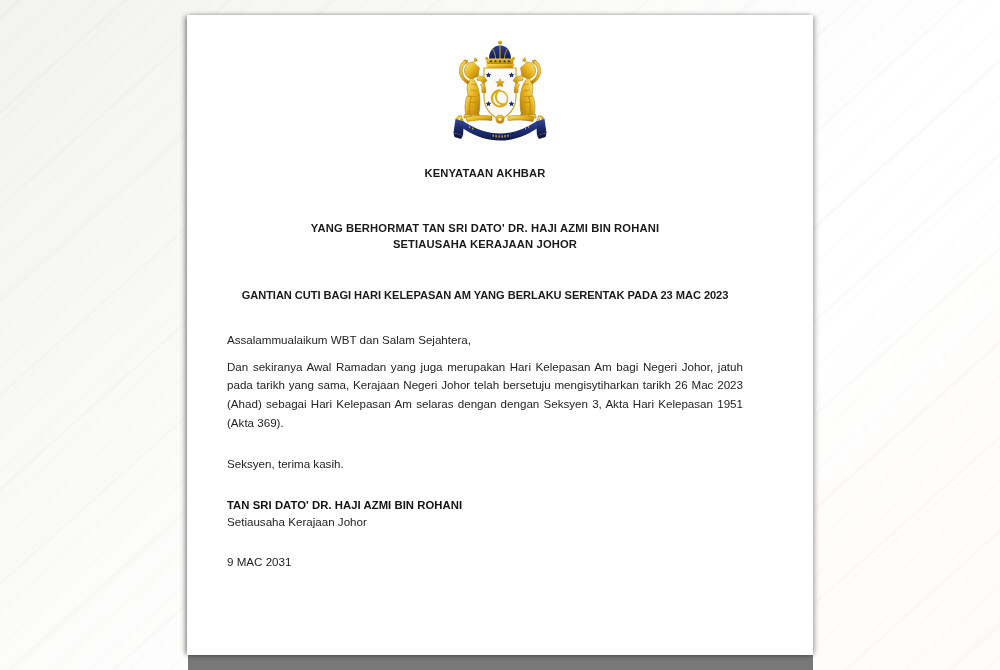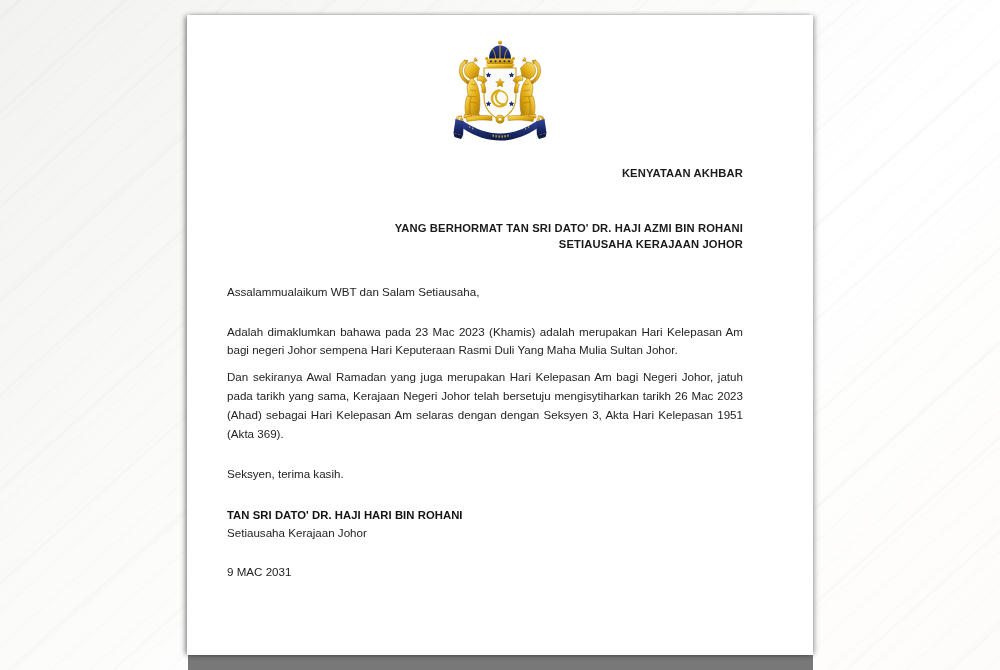--- a/index.html
+++ b/index.html
@@ -82,21 +82,21 @@
   
   #doc-body {
     position: absolute;
     left: 40px;
     top: 152px;
     width: 516px;
     color: #111111;
   }
 
   .h-center {
-    text-align: right;
+    text-align: center;
     font-weight: bold;
     font-size: 11.2px;
     letter-spacing: 0.15px;
     color: #1a1a1a;
   }
   #title-kenyataan { margin: 0 0 42px 0; }
 
   #title-officer {
     margin: 0 0 4px 0;
     line-height: 1.42;
@@ -301,31 +301,31 @@
 
     <div id="doc-body">
 
       <div id="title-kenyataan" class="h-center">KENYATAAN AKHBAR</div>
 
       <div id="title-officer" class="h-center">
         <span class="l1">YANG BERHORMAT TAN SRI DATO' DR. HAJI AZMI BIN ROHANI</span>
         <span class="l2">SETIAUSAHA KERAJAAN JOHOR</span>
       </div>
 
-
-      <p id="p-greeting" class="para">Assalammualaikum WBT dan Salam Setiausaha,</p>
-
-      <p id="p-one" class="para">Adalah dimaklumkan bahawa pada 23 Mac 2023 (Khamis) adalah merupakan Hari Kelepasan Am bagi negeri Johor sempena Hari Keputeraan Rasmi Duli Yang Maha Mulia Sultan Johor.</p>
+      <div id="subject-line">GANTIAN CUTI BAGI HARI KELEPASAN AM YANG BERLAKU SERENTAK PADA 23 MAC 2023</div>
+
+      <p id="p-greeting" class="para">Assalammualaikum WBT dan Salam Sejahtera,</p>
+
 
       <p id="p-two" class="para">Dan sekiranya Awal Ramadan yang juga merupakan Hari Kelepasan Am bagi Negeri Johor, jatuh pada tarikh yang sama, Kerajaan Negeri Johor telah bersetuju mengisytiharkan tarikh 26 Mac 2023 (Ahad) sebagai Hari Kelepasan Am selaras dengan dengan Seksyen 3, Akta Hari Kelepasan 1951 (Akta 369).</p>
 
       <p id="p-sekian" class="para">Seksyen, terima kasih.</p>
 
       <div id="sign-block">
-        <div id="sign-name">TAN SRI DATO' DR. HAJI HARI BIN ROHANI</div>
+        <div id="sign-name">TAN SRI DATO' DR. HAJI AZMI BIN ROHANI</div>
         <div id="sign-role">Setiausaha Kerajaan Johor</div>
       </div>
 
       <div id="doc-date">9 MAC 2031</div>
 
     </div>
   </div>
 </div>
 
 </body></html>

